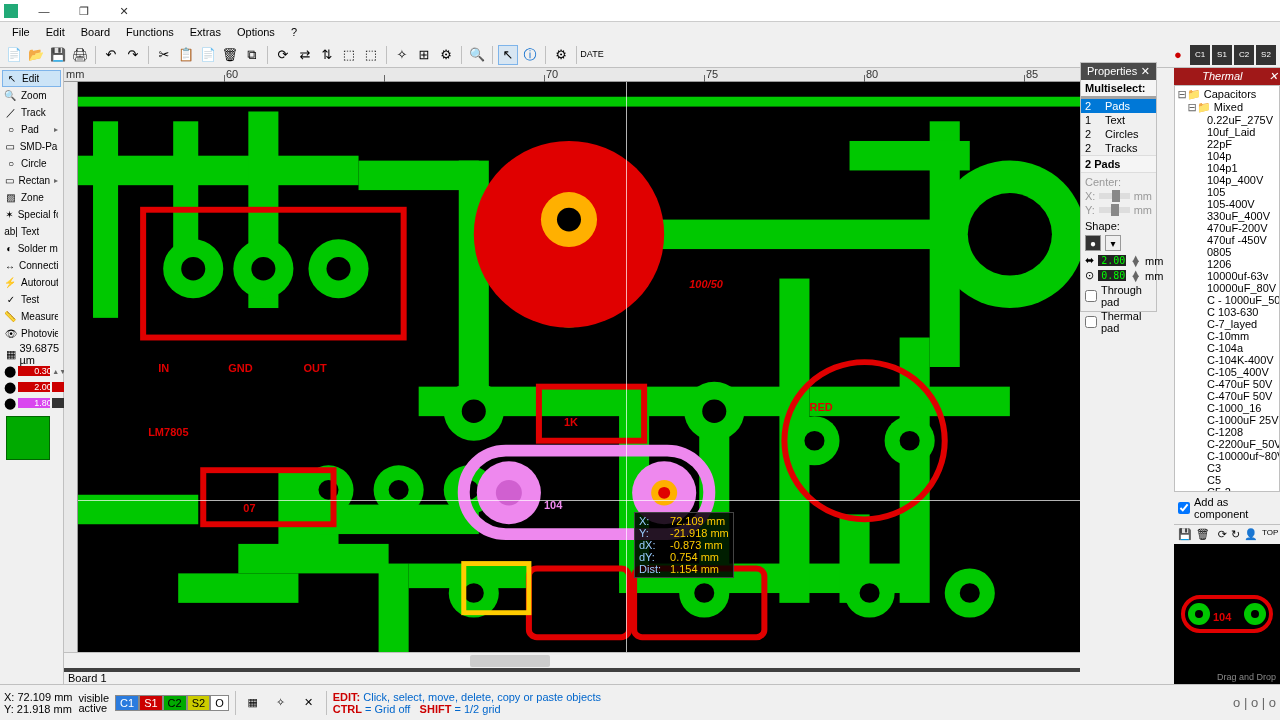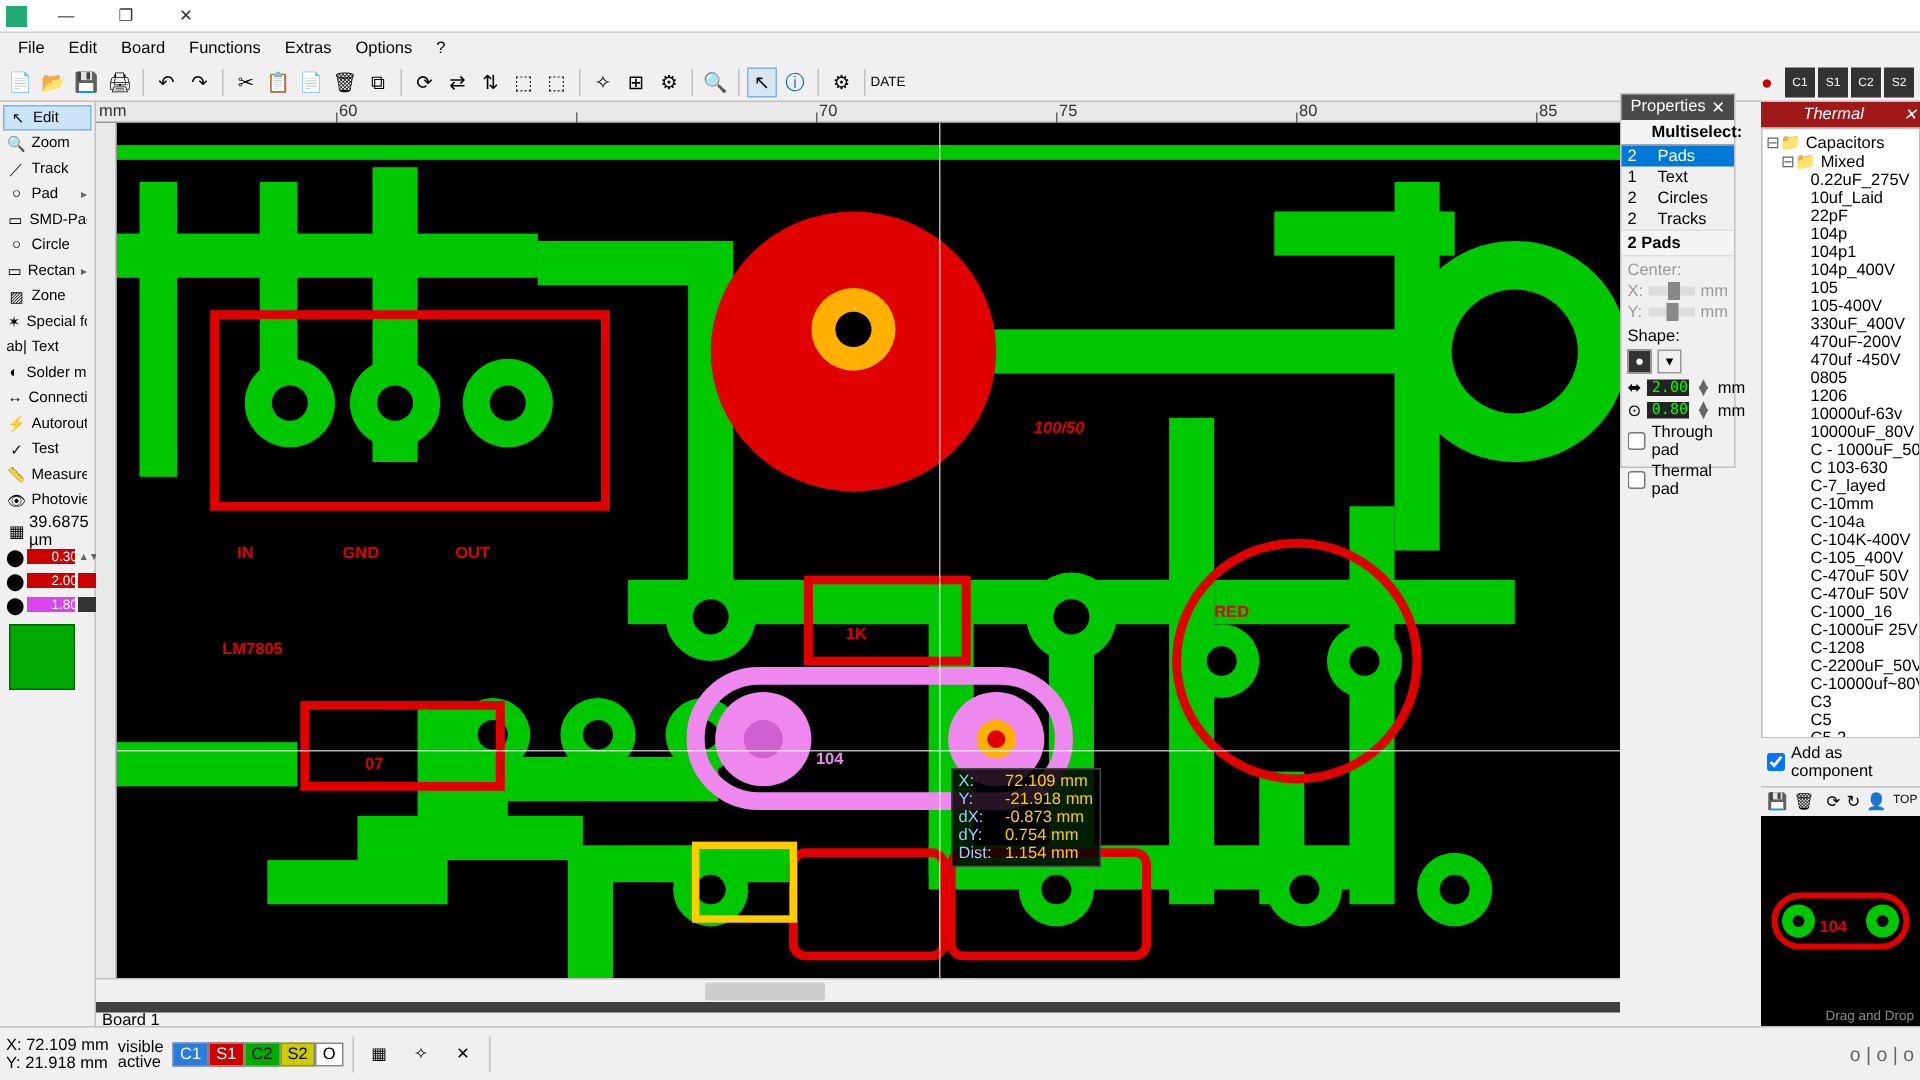--- a/index.html
+++ b/index.html
@@ -29,32 +29,32 @@
 .canvas-area { flex: 1; display: flex; flex-direction: column; min-width: 0; background: #000; position: relative; }
 .ruler-h { height: 14px; background: #e8e8e8; border-bottom: 1px solid #999; position: relative; font-size: 9px; }
 .ruler-h .unit { position: absolute; left: 2px; top: 0; color: #333; }
 .ruler-h .tick { position: absolute; top: 7px; width: 1px; height: 7px; background: #666; }
 .ruler-h .lbl { position: absolute; top: 0; color: #333; }
 .ruler-v { width: 14px; background: #e8e8e8; border-right: 1px solid #999; }
 .canvas-row { flex: 1; display: flex; min-height: 0; }
 .pcb { flex: 1; background: #000; position: relative; overflow: hidden; }
 .scroll-h { height: 16px; background: #f0f0f0; border-top: 1px solid #c0c0c0; position: relative; }
 .scroll-h .thumb { position: absolute; left: 40%; top: 2px; width: 80px; height: 12px; background: #cdcdcd; border-radius: 2px; }
-.board-tab { height: 16px; background: #f0f0f0; border-top: 7px solid #404040; display: flex; align-items: center; padding-left: 4px; font-size: 10px; }
+.board-tab { height: 16px; background: #f0f0f0; border-top: 4px solid #404040; display: flex; align-items: center; padding-left: 4px; font-size: 10px; }
 .crosshair-h { position: absolute; left: 0; right: 0; height: 1px; background: #fff; opacity: 0.7; }
 .crosshair-v { position: absolute; top: 0; bottom: 0; width: 1px; background: #fff; opacity: 0.7; }
 .coord-box { position: absolute; background: rgba(0,0,0,0.85); color: #ffcc00; font-family: monospace; font-size: 10px; padding: 2px 4px; border: 1px solid #444; }
 .coord-box .k { color: #9cf; display: inline-block; width: 28px; }
 .coord-box div { white-space: nowrap; }
 .right { width: 200px; display: flex; flex-direction: column; background: #f0f0f0; }
 .panel-head { background: #4a4a4a; color: #fff; font-size: 11px; padding: 2px 6px; display: flex; align-items: flex-start; }
 .panel-head .x { margin-left: auto; cursor: pointer; }
 .macros-head { background: #a01818; color: #fff; text-align: center; padding: 2px; font-style: italic; }
 .props { border: 1px solid #c0c0c0; margin: 0 0 0 0; }
-.props-title { background: #f5f5f5; padding: 2px 20px; font-weight: bold; border-bottom: 1px solid #a3a3a3; }
+.props-title { background: #f5f5f5; padding: 2px 4px; font-weight: bold; border-bottom: 3px solid #a3a3a3; }
 .props-list { font-size: 10px; }
 .props-list .row { display: flex; padding: 1px 4px; }
 .props-list .row.sel { background: #0078d7; color: #fff; }
 .props-list .row .n { width: 20px; }
 .props-sec { padding: 2px 4px; font-weight: bold; border-top: 1px solid #ddd; border-bottom: 1px solid #ddd; background: #f5f5f5; }
 .props-body { padding: 3px 4px; font-size: 10px; }
 .props-body .grey { color: #999; }
 .slider-row { display: flex; align-items: center; gap: 4px; margin: 2px 0; }
 .slider { flex: 1; height: 6px; background: #ddd; position: relative; }
 .slider .th { position: absolute; width: 8px; height: 12px; background: #888; top: -3px; left: 40%; }
@@ -589,14 +589,18 @@
       <div class="ly" style="background: rgb(204, 0, 0); color: rgb(255, 255, 255);">S1</div>
       <div class="ly" style="background: rgb(0, 170, 0); color: rgb(0, 0, 0);">C2</div>
       <div class="ly" style="background: rgb(204, 204, 0); color: rgb(0, 0, 0);">S2</div>
       <div class="ly" style="background: rgb(255, 255, 255); color: rgb(0, 0, 0);">O</div>
     </div>
   <div style="width:1px;height:24px;background:#c0c0c0"></div>
   <div class="status-btn">▦</div>
   <div class="status-btn">✧</div>
   <div class="status-btn">✕</div>
   <div style="width:1px;height:24px;background:#c0c0c0"></div>
+  <div class="status-hint">
+    <div><span class="k">EDIT:</span> <span>Click, select, move, delete, copy or paste objects</span></div>
+    <div><span class="k">CTRL</span> <span>= Grid off</span> &nbsp; <span class="k">SHIFT</span> <span>= 1/2 grid</span></div>
+  </div>
   <div class="status-right">o | o | o</div>
 </div>
 
 </body></html>

